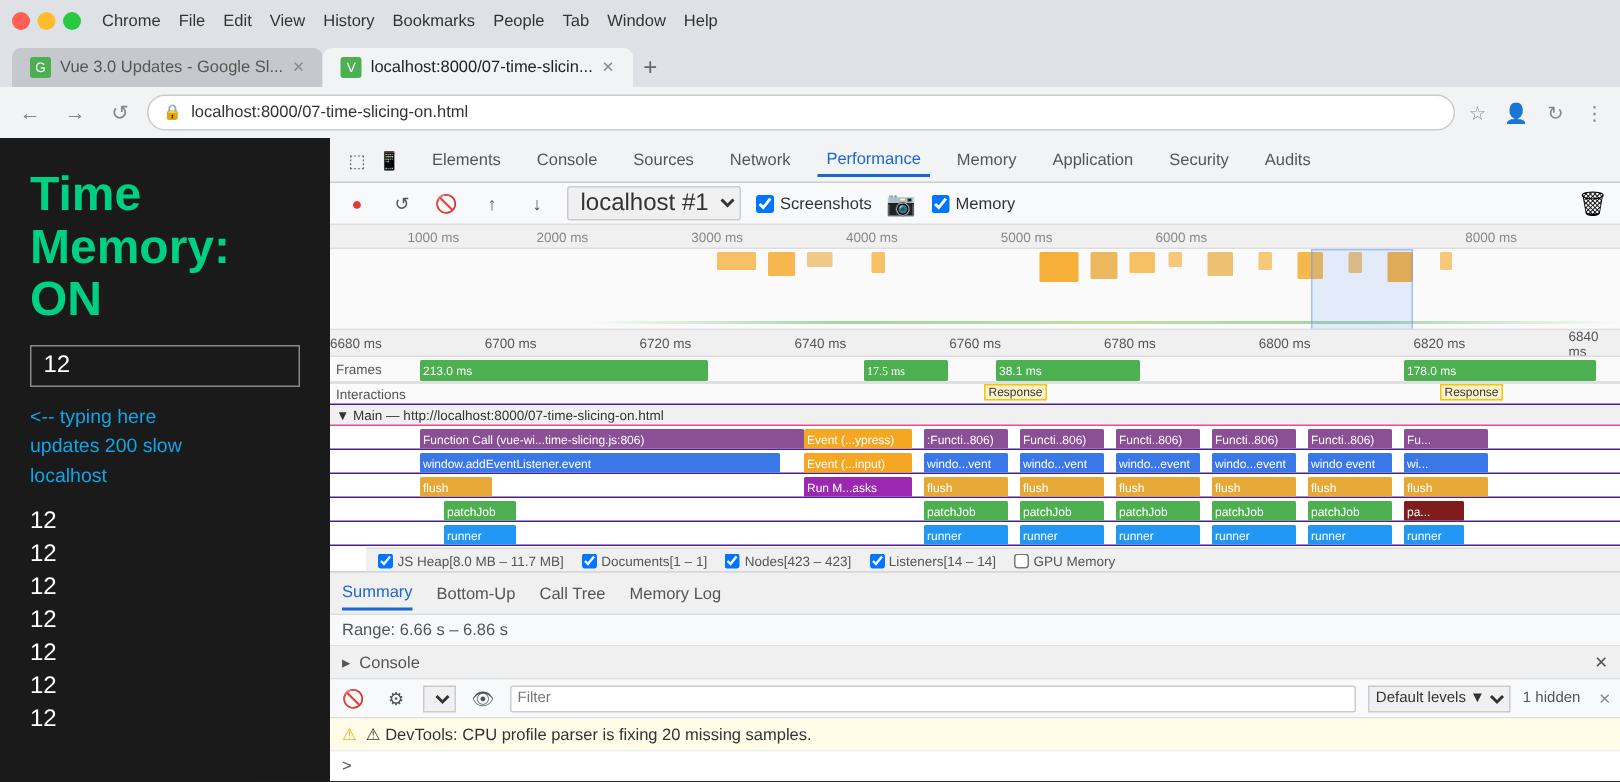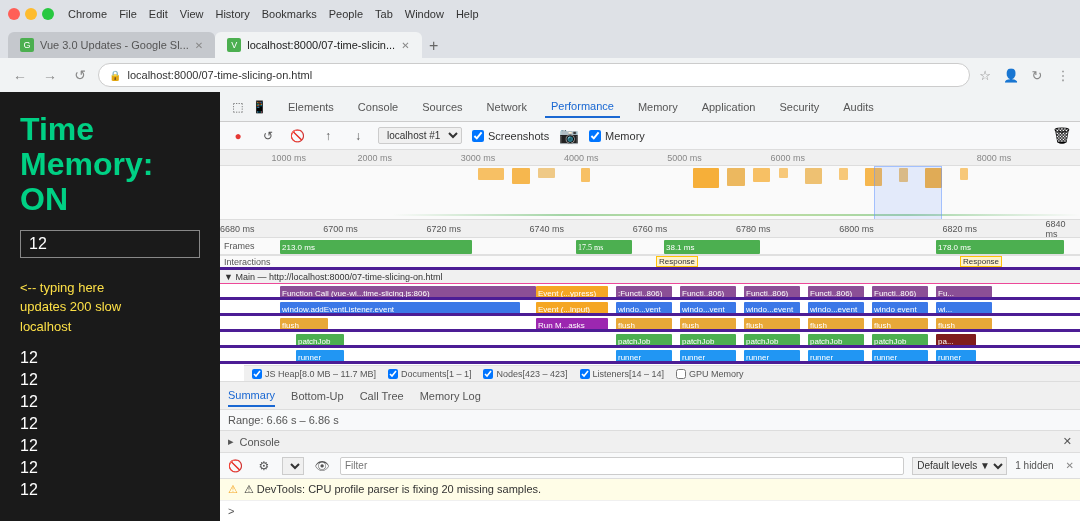--- a/index.html
+++ b/index.html
@@ -199,22 +199,22 @@
       border: 1.5px solid #888;
       color: white;
       font-size: 16px;
       padding: 4px 8px;
       width: 180px;
       outline: none;
     }
 
     .app-description {
       font-size: 13px;
-      color: #fde047;
-      margin-top: 12px;
+      color: #0ea5e9;
+      margin-top: 2px;
       line-height: 1.5;
     }
 
     .app-list {
       display: flex;
       flex-direction: column;
       gap: 2px;
       margin-top: 4px;
     }
 
@@ -287,21 +287,21 @@
       font-size: 11px;
       color: #333;
     }
 
     .perf-checkbox {
       width: 12px;
       height: 12px;
     }
 
     .perf-dropdown {
-      font-size: 10px;
+      font-size: 16px;
       color: #333;
       background: #f0f0f0;
       border: 1px solid #ccc;
       padding: 1px 4px;
       border-radius: 2px;
     }
 
     
     .timeline-ruler {
       background: #f8f9fa;
@@ -320,21 +320,21 @@
       border-bottom: 1px solid #ddd;
       position: relative;
       flex-shrink: 0;
       overflow: hidden;
     }
 
     .timeline-row {
       height: 18px;
       display: flex;
       align-items: center;
-      border-bottom: 3px solid #4c1d95;
+      border-bottom: 1px solid #4c1d95;
       position: relative;
       overflow: hidden;
     }
 
     .timeline-row-label {
       width: 20px;
       font-size: 9px;
       color: #666;
       flex-shrink: 0;
       padding-left: 2px;

